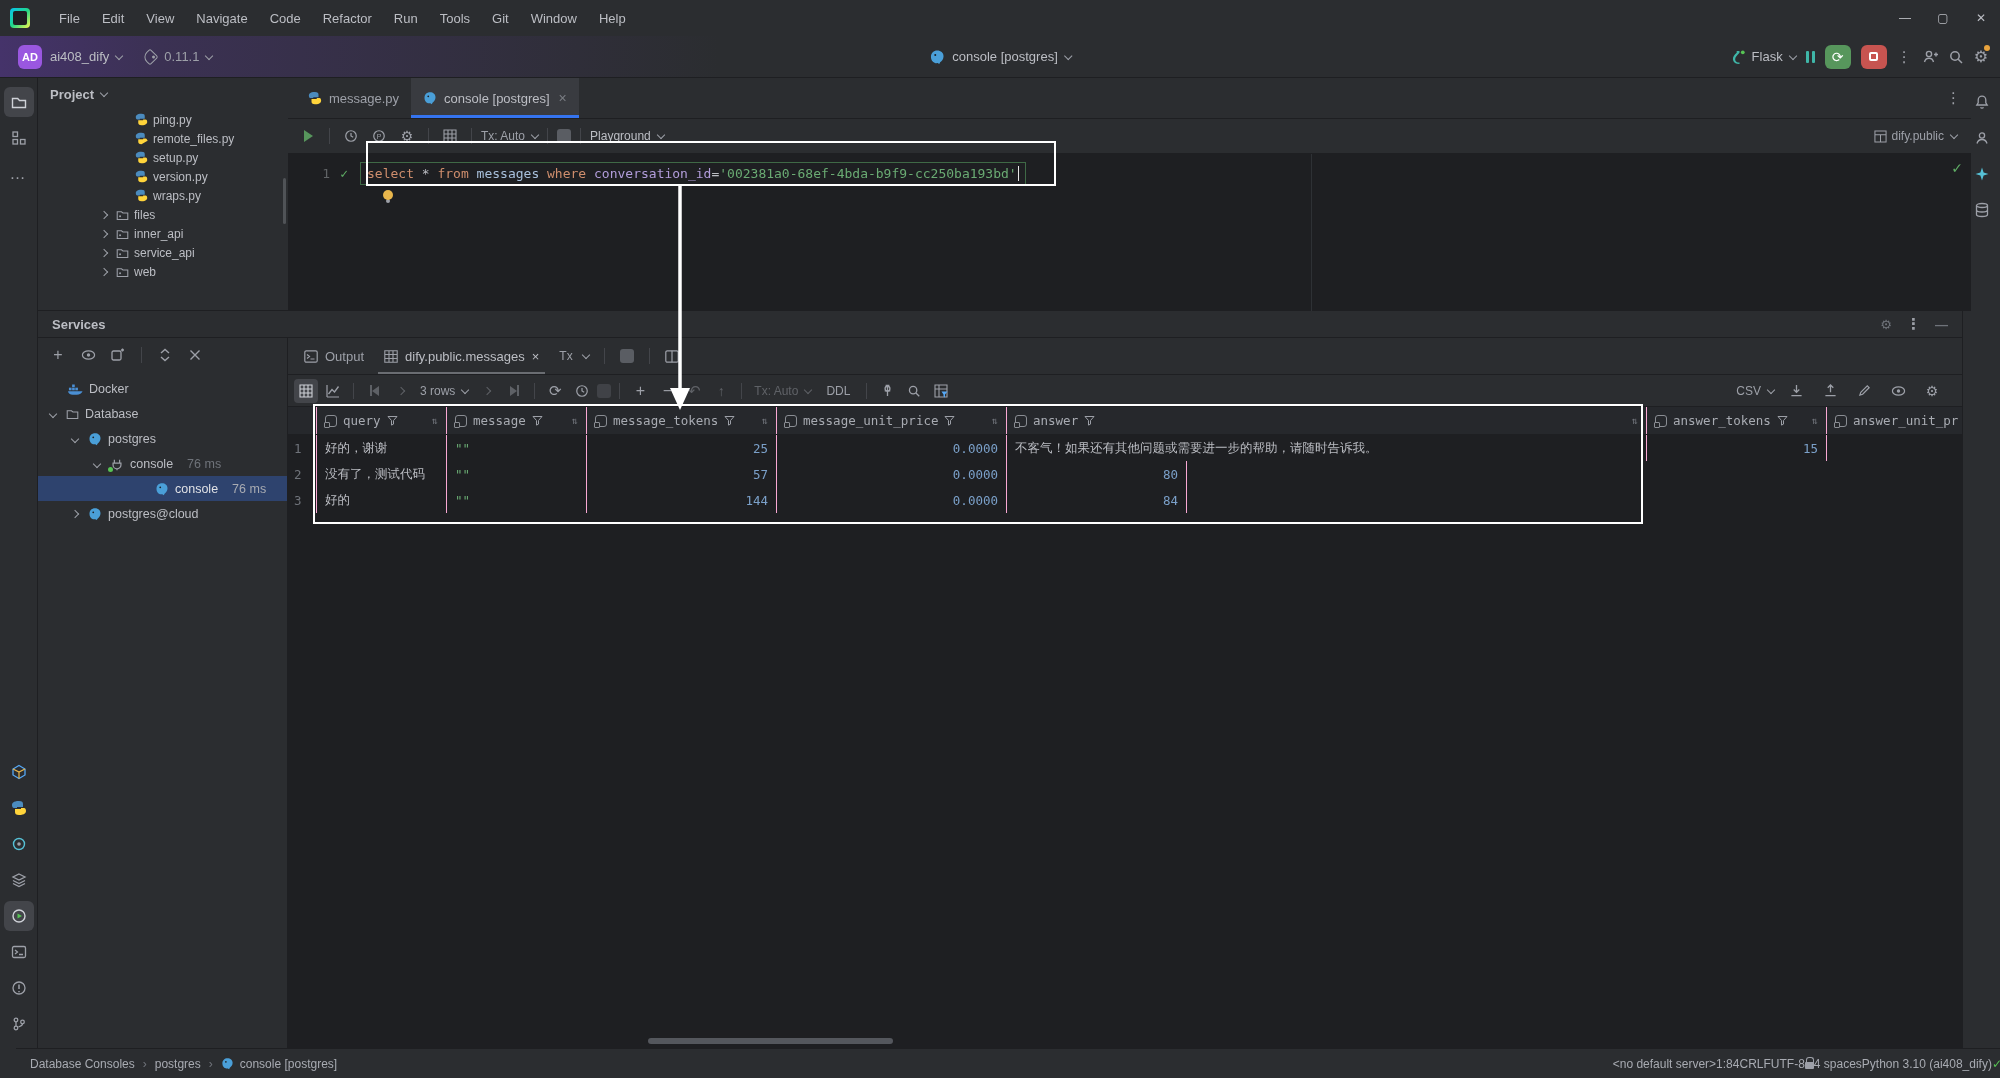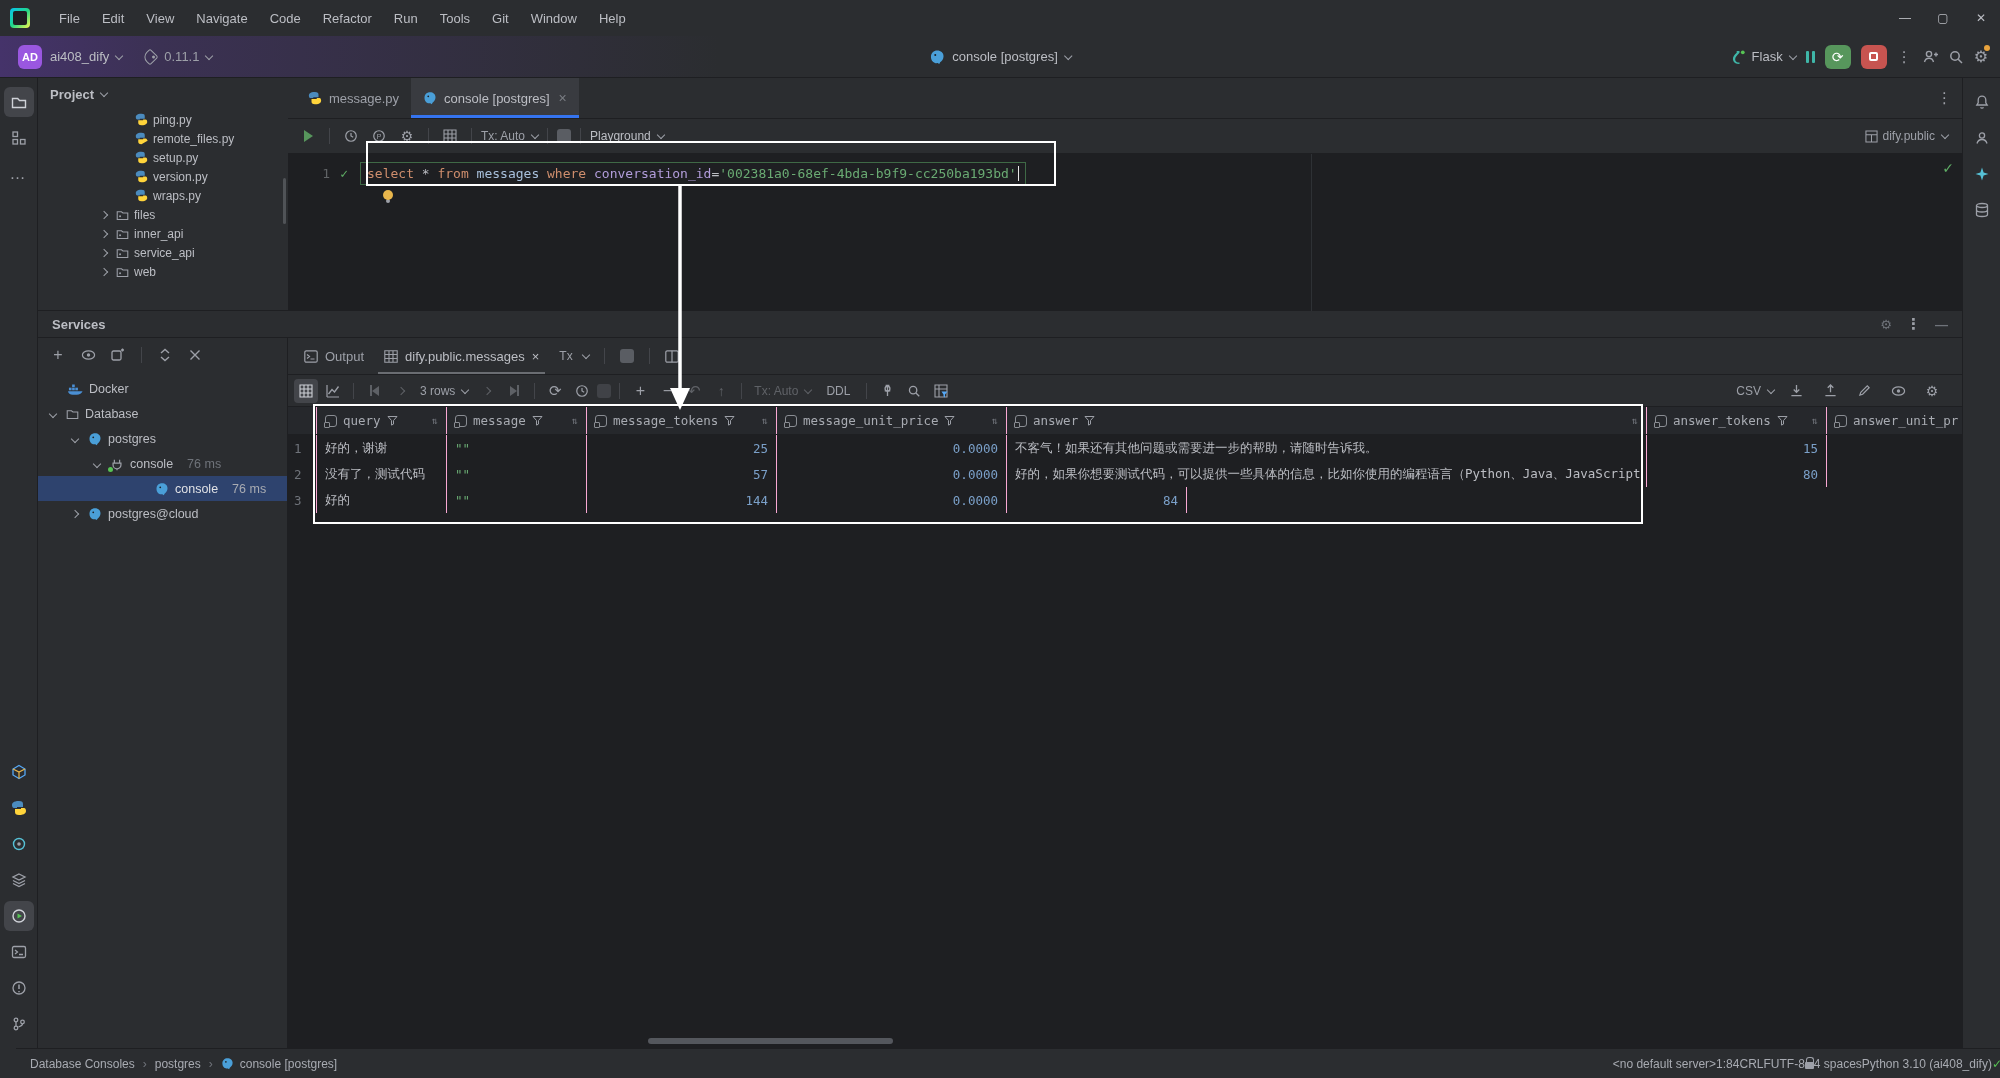--- a/index.html
+++ b/index.html
@@ -48,21 +48,21 @@
   #rightbar{position:absolute;right:0;top:78px;bottom:30px;width:38px;background:#2b2d30;border-left:1px solid #1e1f22;display:flex;flex-direction:column;align-items:center;padding:6px 0}
 
   
   #project{position:absolute;left:38px;top:78px;width:250px;height:233px;background:#2b2d30;border-bottom:1px solid #1e1f22}
   .panel-head{height:32px;display:flex;align-items:center;padding:0 12px;font-weight:bold;color:#bcbec4}
   .ptree{position:relative}
   .prow{height:19px;display:flex;align-items:center;gap:5px;font-size:12px;color:#bcbec4;white-space:nowrap;overflow:hidden}
   .p-scroll{position:absolute;left:245px;top:100px;width:3px;height:46px;background:#505357;border-radius:2px}
 
   
-  #editor{position:absolute;left:288px;top:78px;right:38px;height:233px;background:#1e1f22}
+  #editor{position:absolute;left:288px;top:78px;right:29px;height:233px;background:#1e1f22}
   #tabbar{height:41px;background:#2b2d30;border-bottom:1px solid #1e1f22;display:flex;align-items:stretch;padding-left:8px}
   .etab{display:flex;align-items:center;gap:7px;padding:0 12px;color:#9da0a8;position:relative}
   .etab.active{background:#393b40;color:#bcbec4}
   .etab.active::after{content:"";position:absolute;left:0;right:0;bottom:0;height:3px;background:#3574f0}
   .etab .x{color:#7a7d83;font-size:14px;margin-left:2px}
   #tabbar .kebab{margin-left:auto;margin-right:10px;align-self:center}
   #edtoolbar{height:35px;background:#2b2d30;border-bottom:1px solid #1e1f22;display:flex;align-items:center;padding:0 8px;gap:4px}
   .tico{width:24px;height:24px;display:flex;align-items:center;justify-content:center;color:#9da0a8;border-radius:4px}
   .vsep{width:1px;height:16px;background:#43454a;margin:0 5px}
   .graysq{width:14px;height:14px;background:#5a5d63;border-radius:3px}
@@ -740,21 +740,20 @@
           <div class="gc c5">不客气！如果还有其他问题或需要进一步的帮助，请随时告诉我。</div>
           <div class="gc c6 num">15</div>
           <div class="gc c7"></div>
         </div>
         <div class="g-row">
           <div class="gc c0 rown">2</div>
           <div class="gc c1">没有了，测试代码</div>
           <div class="gc c2 strv">""</div>
           <div class="gc c3 num">57</div>
           <div class="gc c4 num">0.0000</div>
-          <div class="gc c5">好的，如果你想要测试代码，可以提供一些具体的信息，比如你使用的编程语言（Python、Java、JavaScript</div>
           <div class="gc c6 num">80</div>
           <div class="gc c7"></div>
         </div>
         <div class="g-row">
           <div class="gc c0 rown">3</div>
           <div class="gc c1">好的</div>
           <div class="gc c2 strv">""</div>
           <div class="gc c3 num">144</div>
           <div class="gc c4 num">0.0000</div>
           <div class="gc c6 num">84</div>

